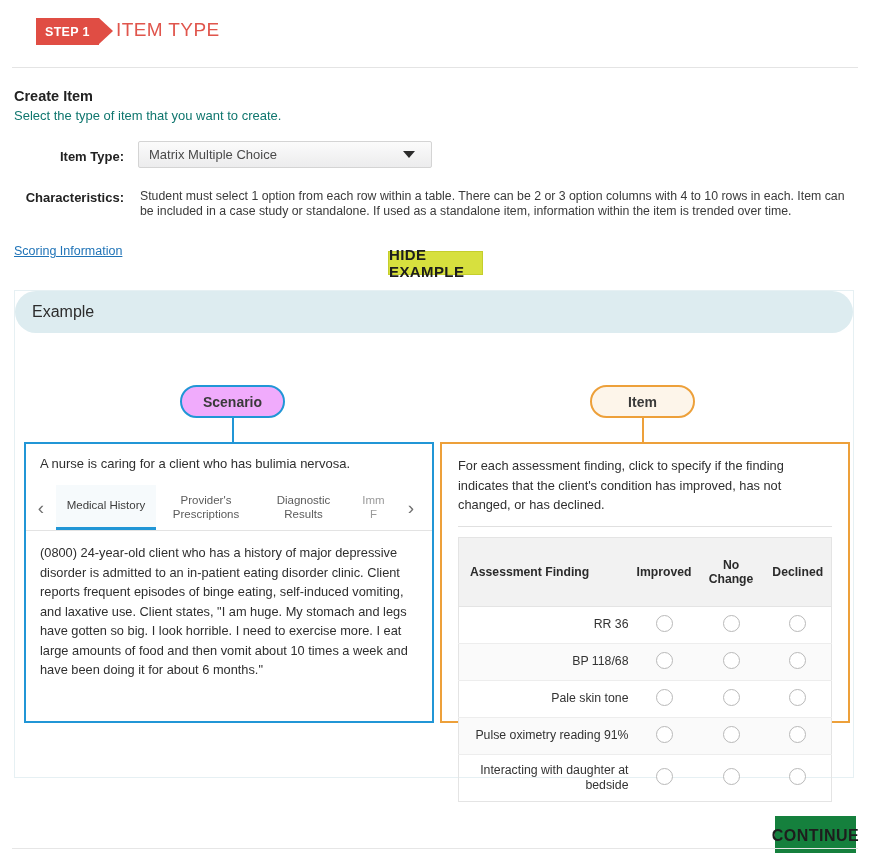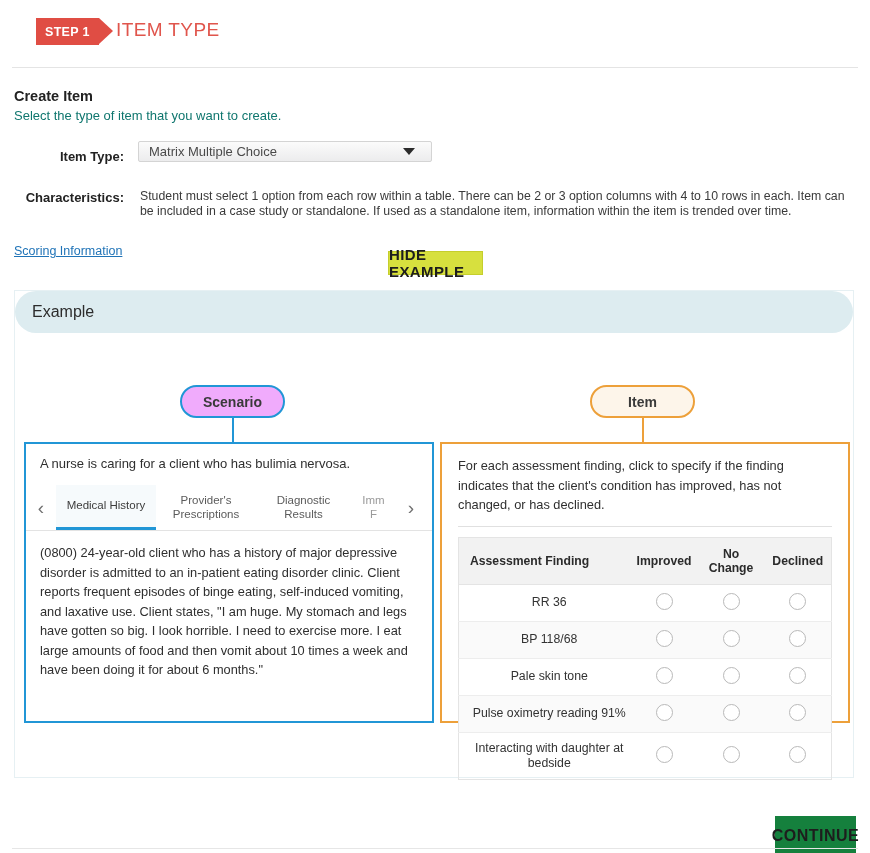--- a/index.html
+++ b/index.html
@@ -51,21 +51,21 @@
     position: absolute; left: 14px; top: 108px;
     font-size: 13px; color: #0f766e;
   }
 
   .field-row { position: absolute; left: 0; top: 141px; width: 870px; }
   .field-label {
     position: absolute; left: 0; top: 8px; width: 124px;
     text-align: right; font-size: 13px; font-weight: bold; color: #222;
   }
   .select-box {
-    position: absolute; left: 138px; top: 0; width: 294px; height: 21px;
+    position: absolute; left: 138px; top: 0; width: 294px; height: 27px;
     background: linear-gradient(#fbfbfb, #ececed);
     border: 1px solid #d4d4d4; border-radius: 2px;
     display: flex; align-items: center; cursor: pointer; justify-content: flex-end;
   }
   .select-value { font-size: 13px; color: #4a4a4a; padding-left: 10px; flex: 1; }
   .caret {
     width: 0; height: 0; margin-right: 16px;
     border-left: 6px solid transparent;
     border-right: 6px solid transparent;
     border-top: 7px solid #2b2b2b;
@@ -178,30 +178,30 @@
   .item-divider {
     margin: 11px 16px 0 16px; height: 1px; background: #e0e0e0;
   }
   .matrix {
     margin: 10px 16px 0 16px;
     border: 1px solid #e4e4e4; border-collapse: collapse;
     width: 374px; table-layout: fixed;
   }
   .matrix th {
     background: #f2f2f2; font-size: 12.2px; font-weight: bold;
-    color: #2b2b2b; text-align: center; padding: 9px 2px;
+    color: #2b2b2b; text-align: center; padding: 20px 2px;
     border-bottom: 1px solid #e4e4e4;
   }
   .matrix th.finding-col { text-align: left; padding-left: 11px; width: 172px; }
   .matrix th.opt { width: 67px; }
   .matrix td {
     font-size: 12.3px; color: #333; padding: 8px 2px;
     border-bottom: 1px solid #ededed; text-align: center;
   }
-  .matrix td.finding { text-align: center; padding-left: 11px; line-height: 15px; }
+  .matrix td.finding { text-align: right; padding-left: 11px; line-height: 15px; }
   .matrix tr:nth-child(even) td { background: #fafafa; }
   .matrix tr:last-child td { border-bottom: none; }
   .radio {
     display: inline-block; width: 17px; height: 17px;
     border: 1px solid #b9b9b9; border-radius: 50%;
     background: #ffffff; cursor: pointer;
   }
 
   
   .footer-rule {

